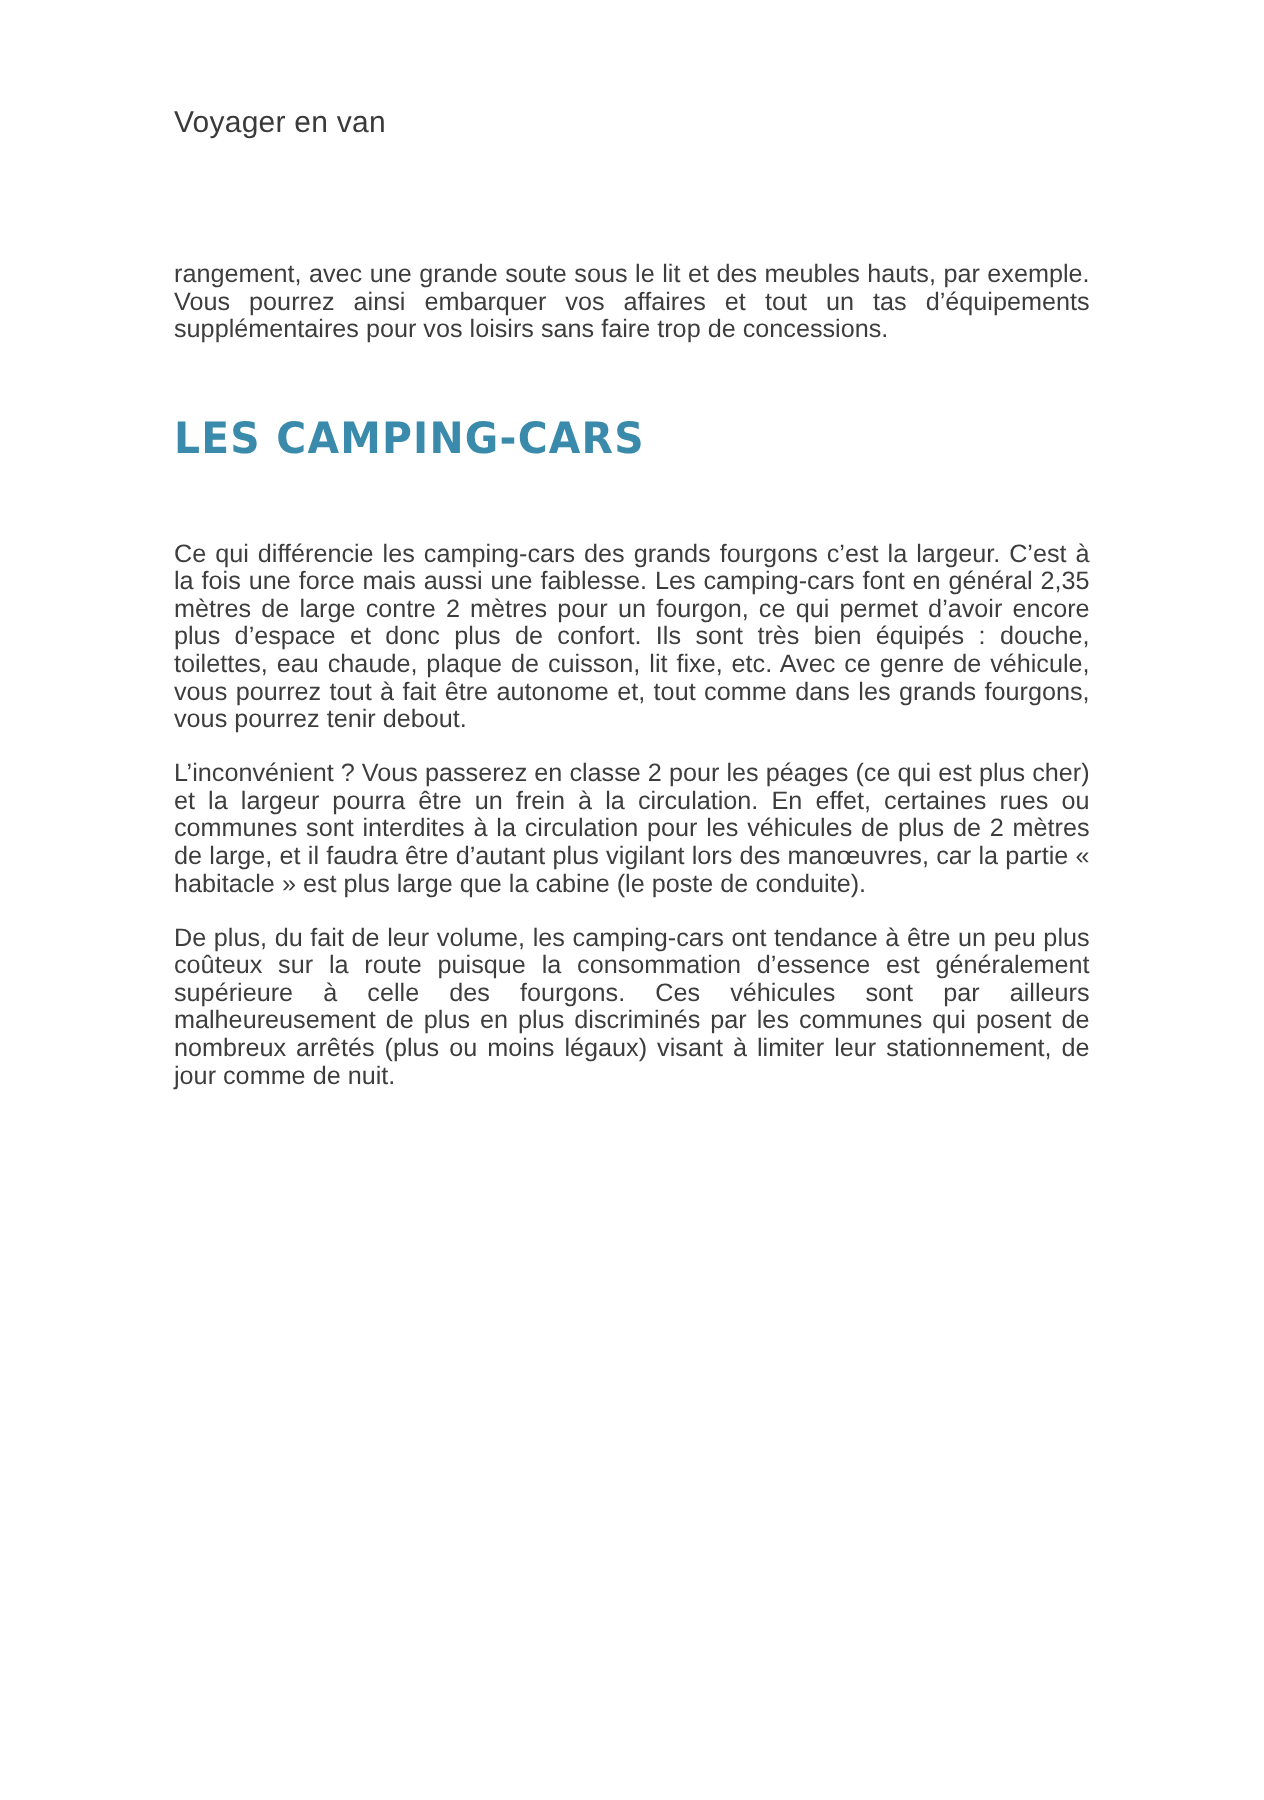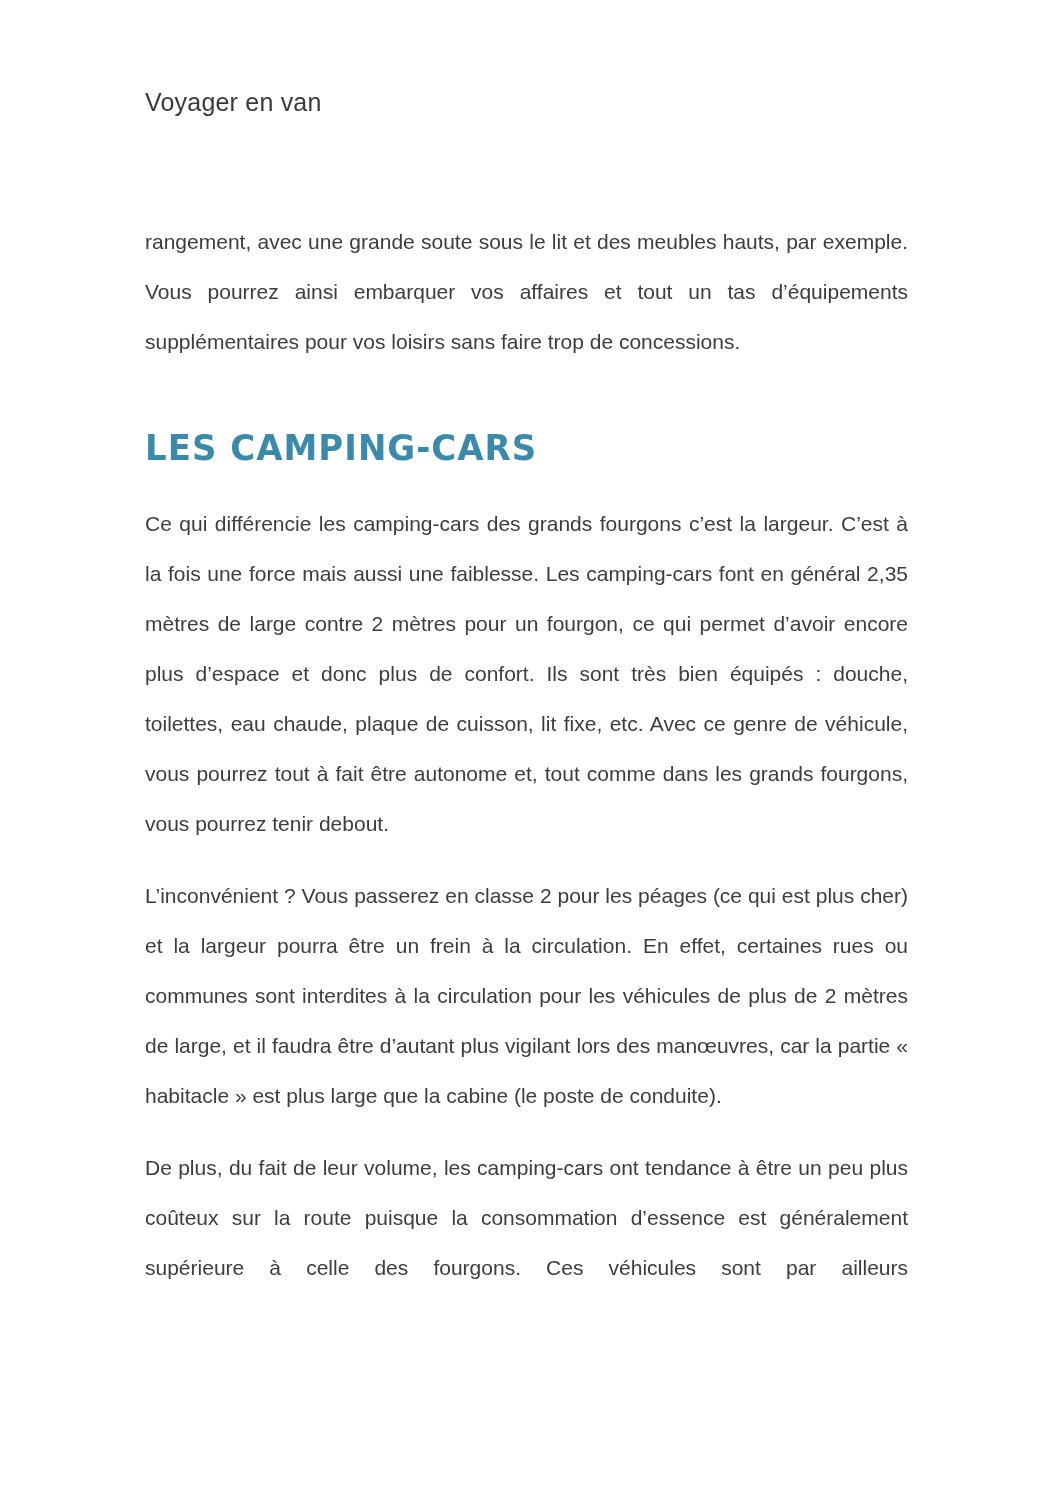--- a/index.html
+++ b/index.html
@@ -27,41 +27,41 @@
     font-size:25px;
     font-weight:400;
     color:#3a3a3a;
     letter-spacing:0.2px;
   }
   .intro-paragraph{
     margin-top:100px;
   }
   p.body-text{
     font-size:21px;
-    line-height:50px;
+    line-height:23px;
     text-align:justify;
     color:var(--body-text,#3d3d3d);
     hyphens:auto;
     -webkit-hyphens:auto;
   }
   .section-heading{
     margin-top:60px;
     font-family:"DejaVu Sans", sans-serif;
     font-weight:700;
     font-size:34px;
     letter-spacing:1px;
     color:var(--heading-teal,#3a8aab);
     transform:scaleY(1.06);
     transform-origin:left center;
   }
   .section-body p.body-text{
     margin-top:22px;
   }
   .section-body p.body-text:first-of-type{
-    margin-top:32px;
+    margin-top:64px;
   }
   .page-footer{
     position:absolute;
     left:200px;
     right:185px;
     top:1362px;
     height:108px;
     display:flex;
     align-items:center;
   }

